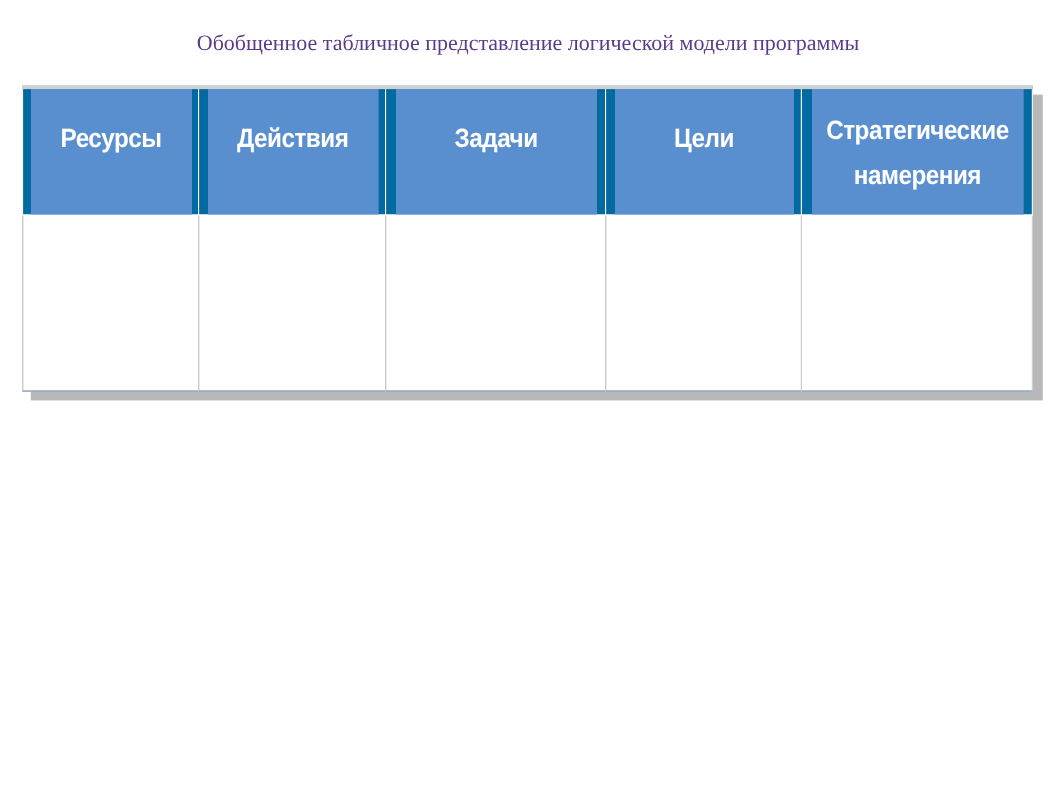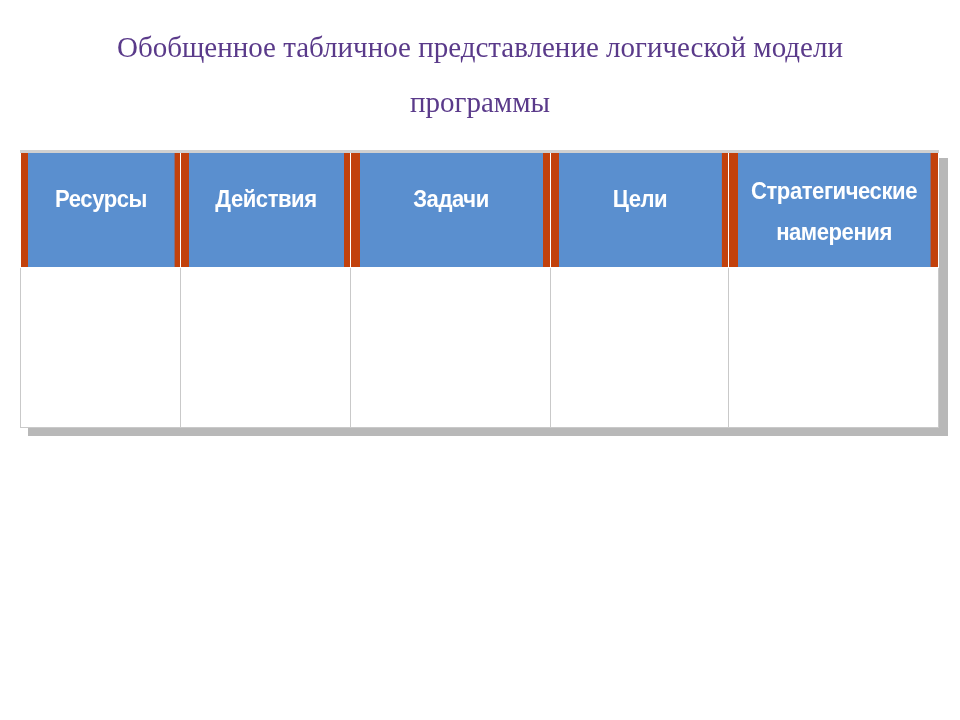--- a/index.html
+++ b/index.html
@@ -9,21 +9,21 @@
     }
     body {
       width: 960px;
       height: 720px;
       background: #ffffff;
       font-family: "Times New Roman", Times, serif;
       overflow: hidden;
     }
     .title {
       text-align: center;
-      font-size: 29px;
+      font-size: 20px;
       color: #5a3a8a;
       font-weight: normal;
       line-height: 1.9;
       padding: 20px 60px 10px 60px;
     }
     .table-wrap {
       margin: 10px 20px 0 20px;
       position: relative;
     }
     .shadow {
@@ -34,21 +34,21 @@
       height: 100%;
       background: #b8b8b8;
       z-index: 0;
     }
     table.logic {
       position: relative;
       z-index: 1;
       width: 918px;
       border-collapse: collapse;
       table-layout: fixed;
-      background: #c2410c;
+      background: #0369a1;
     }
     table.logic col.c1 { width: 160px; }
     table.logic col.c2 { width: 170px; }
     table.logic col.c3 { width: 200px; }
     table.logic col.c4 { width: 178px; }
     table.logic col.c5 { width: 210px; }
 
     table.logic th {
       background: #5a8fcf;
       color: #ffffff;

